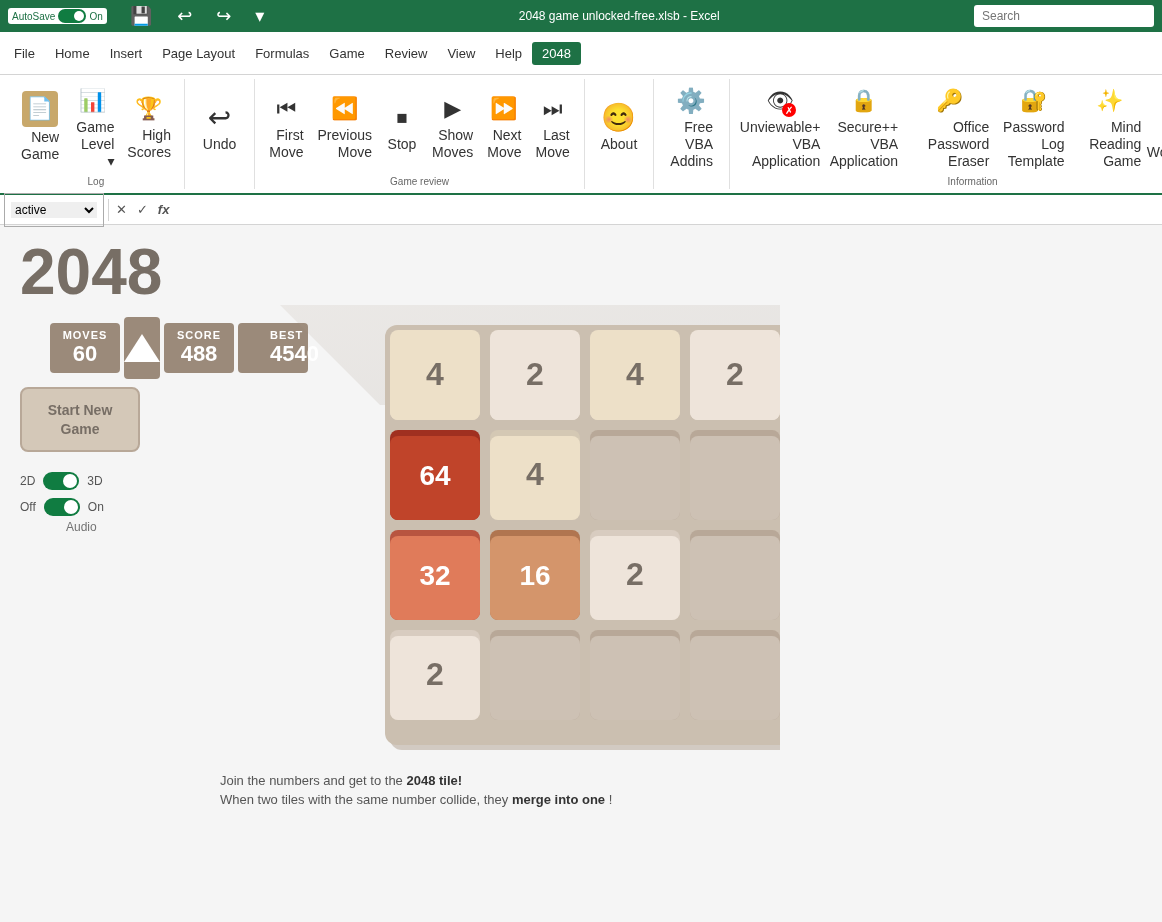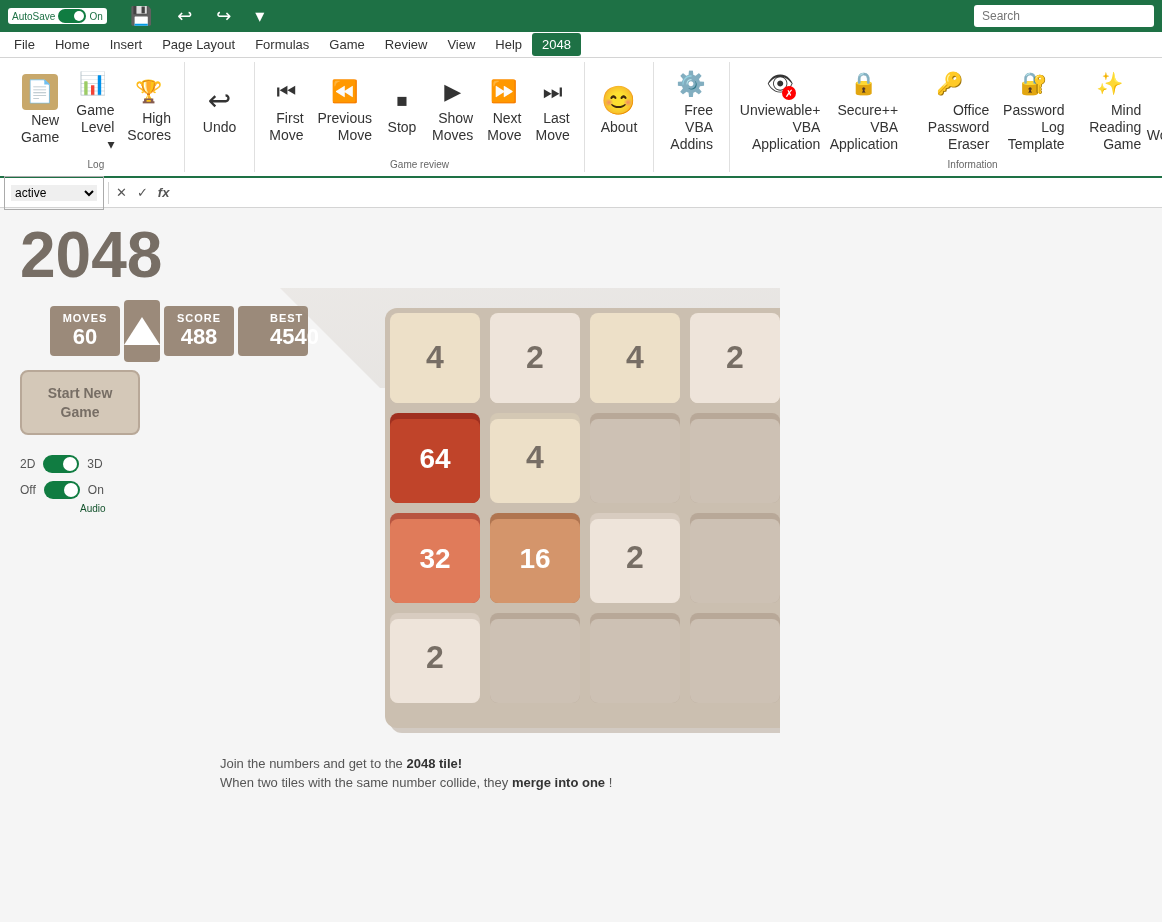--- a/index.html
+++ b/index.html
@@ -44,21 +44,21 @@
       padding: 2px 8px;
       font-size: 12px;
       width: 180px;
       height: 22px;
     }
 
     
     .menu-bar {
       background: #fff;
       border-bottom: 1px solid #d4d4d4;
-      height: 26px;
+      height: 43px;
       display: flex;
       align-items: center;
       padding: 0 4px;
     }
     .menu-item {
       padding: 4px 10px;
       font-size: 13px;
       cursor: pointer;
       color: #333;
       border-radius: 3px;
@@ -287,20 +287,23 @@
     <div class="autosave-badge">
       <span>AutoSave</span>
       <div class="autosave-toggle"></div>
       <span>On</span>
     </div>
     <span style="font-size:18px;cursor:pointer;">💾</span>
     <span style="font-size:18px;cursor:pointer;">↩</span>
     <span style="font-size:18px;cursor:pointer;">↪</span>
     <span style="font-size:18px;cursor:pointer;">▾</span>
   </div>
+  <div class="title-bar-center">
+    <span>2048 game unlocked-free.xlsb  -  Excel</span>
+  </div>
   <div class="title-bar-right">
     <input class="search-box" type="text" placeholder="Search" style="">
   </div>
 </div>
 
 <div class="menu-bar">
   <div class="menu-item">File</div>
   <div class="menu-item">Home</div>
   <div class="menu-item">Insert</div>
   <div class="menu-item">Page Layout</div>
@@ -468,21 +471,21 @@
       <div class="toggle on right"></div>
       <span>3D</span>
     </div>
 
     
     <div class="toggle-row">
       <span>Off</span>
       <div class="toggle on right"></div>
       <span>On</span>
     </div>
-    <div style="font-size:10px;color:#14532d;margin-left:60px;margin-top:-4px;">Audio</div>
+    <div style="font-size:12px;color:#737373;margin-left:46px;margin-top:-4px;">Audio</div>
   </div>
 
   <div class="game-area">
     <div class="board-container">
       <svg width="560" height="510" viewBox="0 0 560 510">
 
         <defs>
           <linearGradient id="boardGrad" x1="0" y1="0" x2="1" y2="1">
             <stop offset="0%" stop-color="#b0a090"></stop>
             <stop offset="100%" stop-color="#8a7a6a"></stop>

